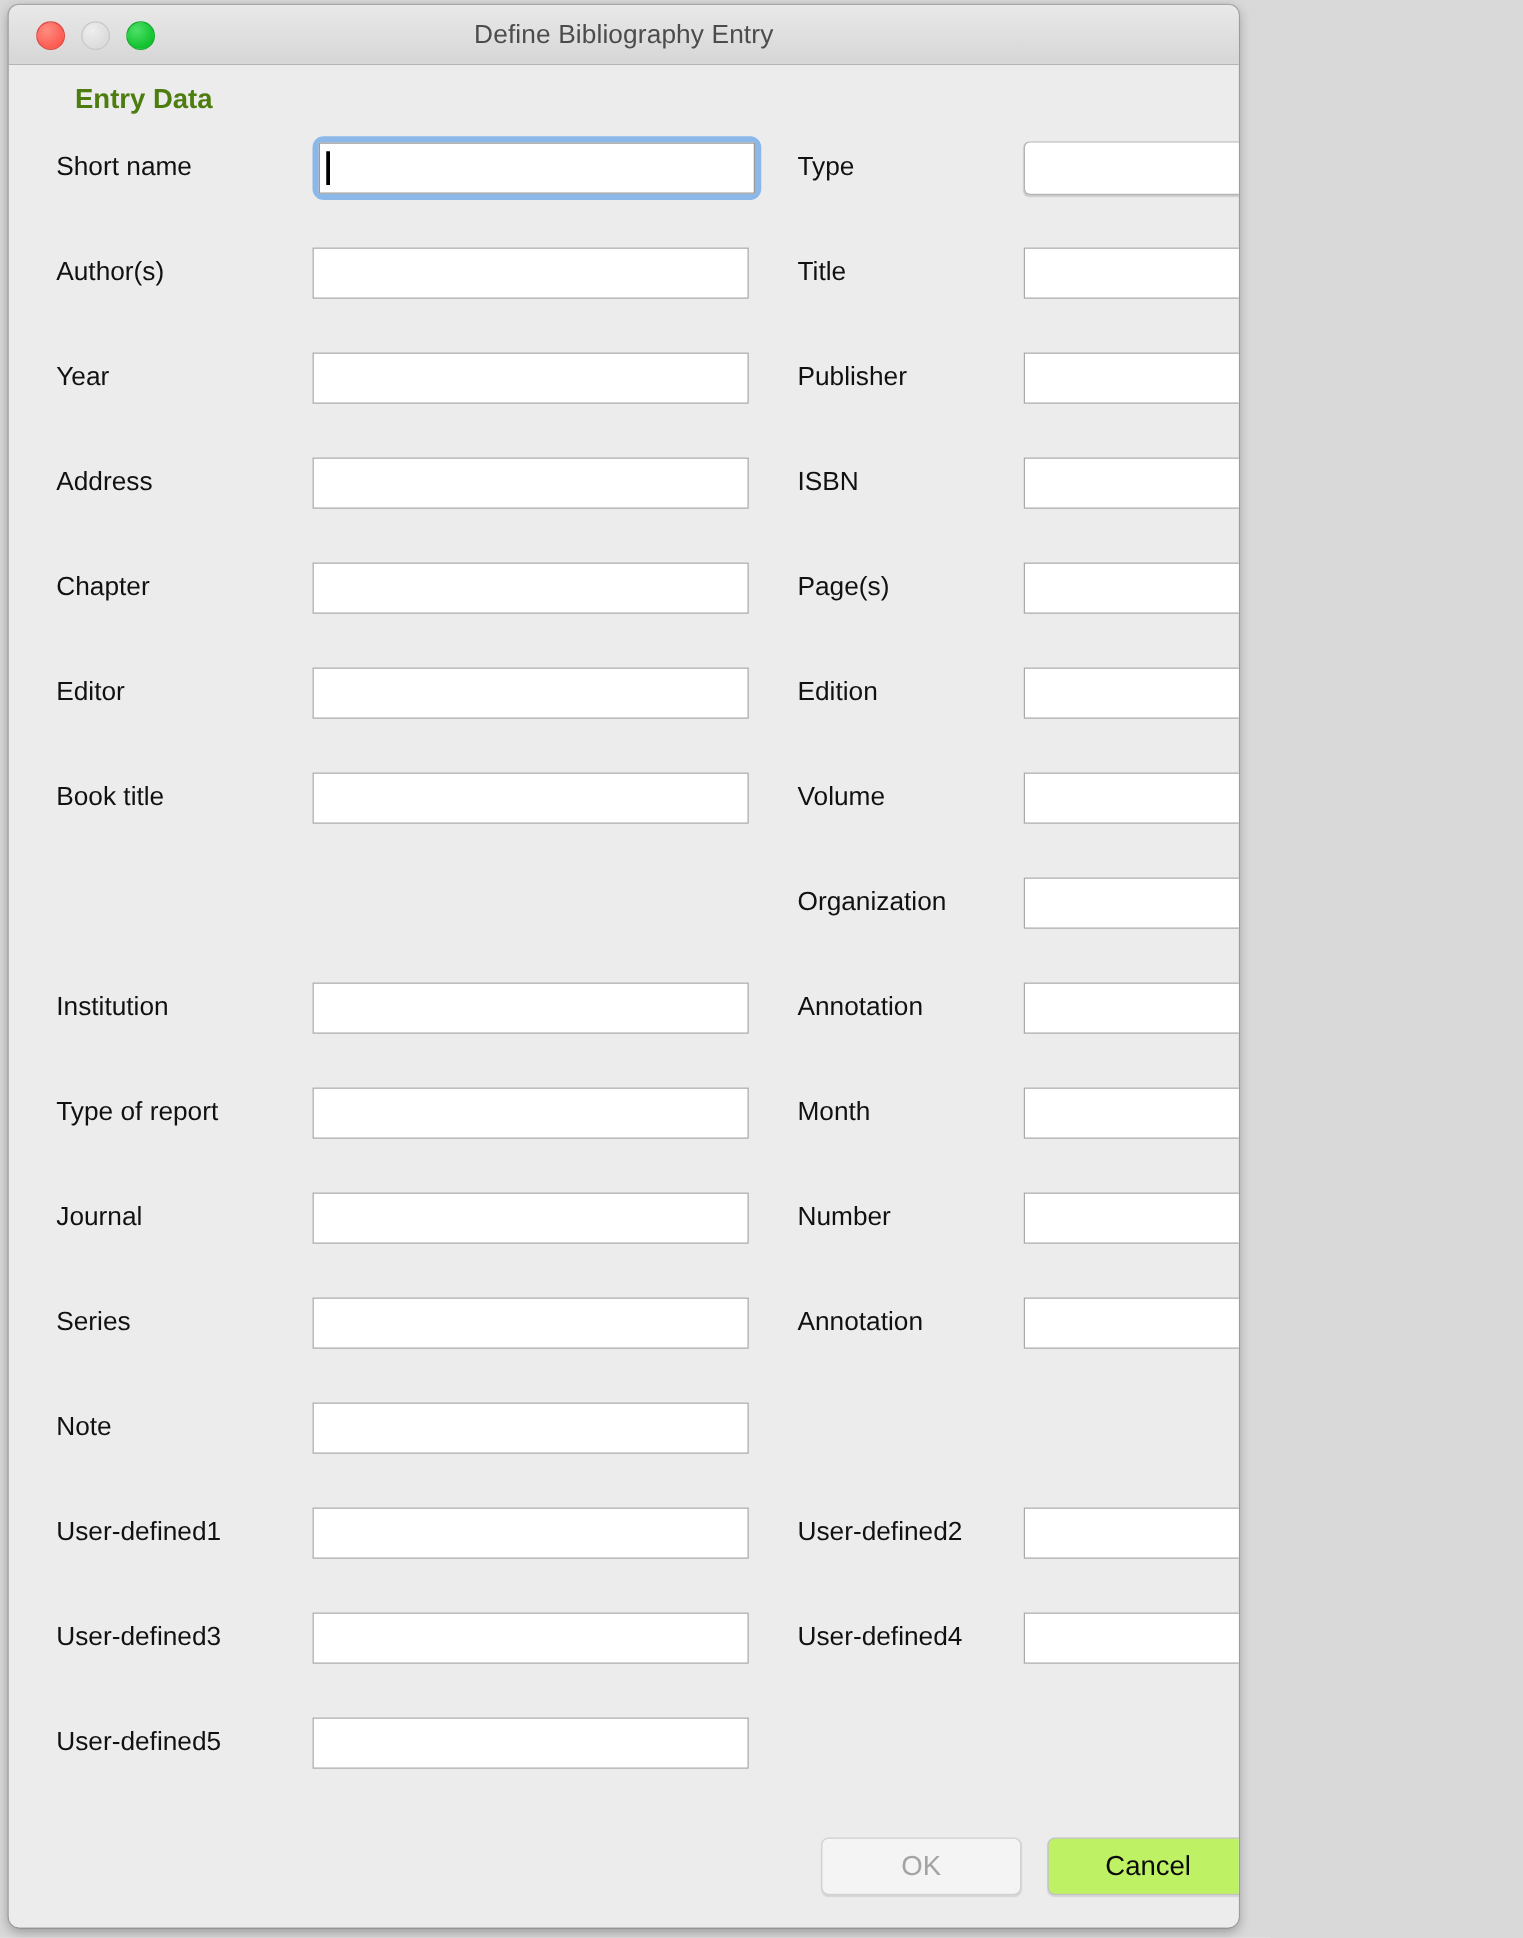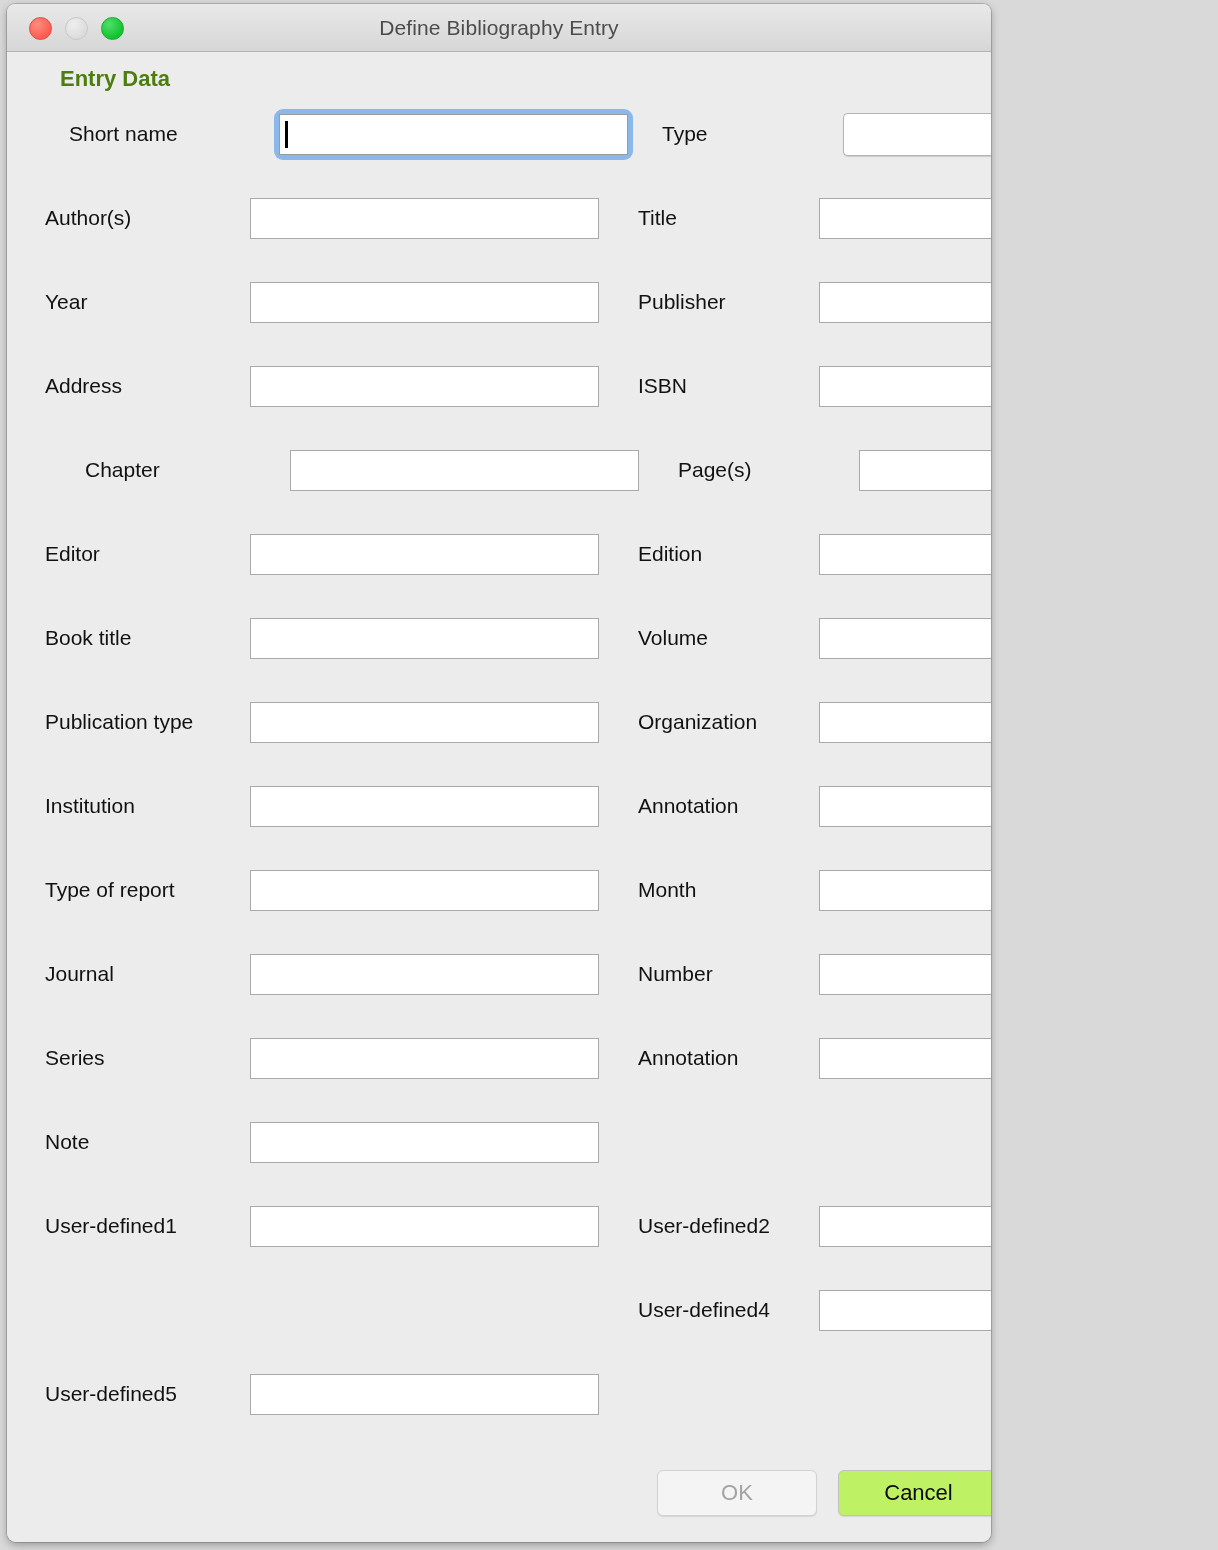--- a/index.html
+++ b/index.html
@@ -220,21 +220,21 @@
     <div class="traffic" id="tl-min"></div>
     <div class="traffic" id="tl-zoom"></div>
     <div id="title-text">Define Bibliography Entry</div>
   </div>
 
   <div id="body">
 
     <div id="entry-data-title">Entry Data</div>
 
     <div id="form">
-        <div class="row" style="top: 0px; margin-left: 24px;">
+        <div class="row" style="top: 0px;">
           <div class="cell-left">
             <div class="field-label">Short name</div>
             <div class="focus-wrap">
               <input type="text" class="text-input" placeholder="" style="">
               <div class="caret"></div>
             </div>
           </div>
           <div class="cell-right">
             <div class="field-label">Type</div>
             <div class="combo">
@@ -271,21 +271,21 @@
         <div class="row" style="top: 252px;">
           <div class="cell-left">
             <div class="field-label">Address</div>
             <input type="text" class="text-input" placeholder="" style="">
           </div>
           <div class="cell-right">
             <div class="field-label">ISBN</div>
             <input type="text" class="text-input" placeholder="" style="">
           </div>
         </div>
-        <div class="row" style="top: 336px; margin-left: 40px;">
+        <div class="row" style="top: 336px;">
           <div class="cell-left">
             <div class="field-label">Chapter</div>
             <input type="text" class="text-input" placeholder="" style="">
           </div>
           <div class="cell-right">
             <div class="field-label">Page(s)</div>
             <input type="text" class="text-input" placeholder="" style="">
           </div>
         </div>
         <div class="row" style="top: 420px;">
@@ -302,24 +302,20 @@
           <div class="cell-left">
             <div class="field-label">Book title</div>
             <input type="text" class="text-input" placeholder="" style="">
           </div>
           <div class="cell-right">
             <div class="field-label">Volume</div>
             <input type="text" class="text-input" placeholder="" style="">
           </div>
         </div>
         <div class="row" style="top: 588px;">
-          <div class="cell-left">
-            <div class="field-label">Publication type</div>
-            <input type="text" class="text-input" placeholder="" style="">
-          </div>
           <div class="cell-right">
             <div class="field-label">Organization</div>
             <input type="text" class="text-input" placeholder="" style="">
           </div>
         </div>
         <div class="row" style="top: 672px;">
           <div class="cell-left">
             <div class="field-label">Institution</div>
             <input type="text" class="text-input" placeholder="" style="">
           </div>
@@ -368,20 +364,24 @@
           <div class="cell-left">
             <div class="field-label">User-defined1</div>
             <input type="text" class="text-input" placeholder="" style="">
           </div>
           <div class="cell-right">
             <div class="field-label">User-defined2</div>
             <input type="text" class="text-input" placeholder="" style="">
           </div>
         </div>
         <div class="row" style="top: 1176px;">
+          <div class="cell-left">
+            <div class="field-label">User-defined3</div>
+            <input type="text" class="text-input" placeholder="" style="">
+          </div>
           <div class="cell-right">
             <div class="field-label">User-defined4</div>
             <input type="text" class="text-input" placeholder="" style="">
           </div>
         </div>
         <div class="row" style="top: 1260px;">
           <div class="cell-left">
             <div class="field-label">User-defined5</div>
             <input type="text" class="text-input" placeholder="" style="">
           </div>

